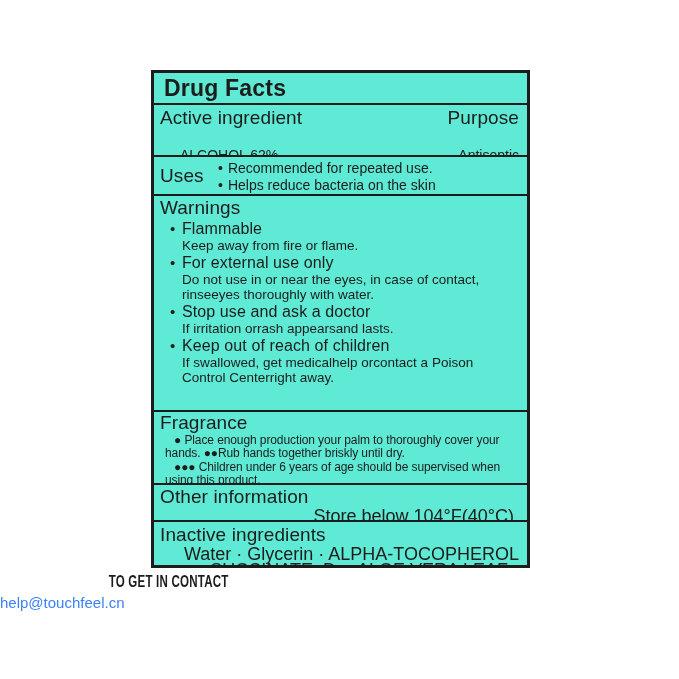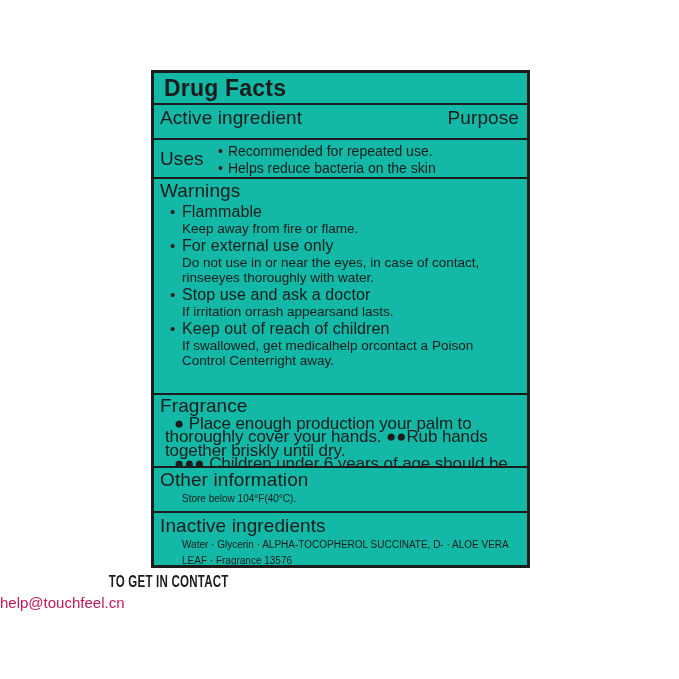--- a/index.html
+++ b/index.html
@@ -11,33 +11,33 @@
     overflow: hidden;
   }
   #canvas { position: relative; width: 679px; height: 679px; background: #ffffff; }
 
   
   .label-box {
     position: absolute;
     left: 151px; top: 70px;
     width: 379px; height: 498px;
     border: 3px solid #1c1c1c;
-    background: #14b8a6;
+    background: #5eead4;
     display: flex;
     flex-direction: column;
   }
   .sec { border-bottom: 2px solid #1c1c1c; padding: 2px 8px 2px 6px; overflow: hidden; }
   .sec:last-child { border-bottom: none; flex: 1; }
 
   
   .sec-title { height: 32px; display: flex; align-items: center; }
   .drug-facts { font-size: 23px; font-weight: 700; letter-spacing: 0.2px; padding-left: 4px; }
 
   
-  .sec-active { height: 35px; padding-top: 3px; }
+  .sec-active { height: 52px; padding-top: 3px; }
   .ai-row1 { display: flex; justify-content: space-between; align-items: baseline; }
   .h19 { font-size: 19px; font-weight: 400; line-height: 1.08; letter-spacing: 0.1px; }
   .ai-row2 { display: flex; justify-content: space-between; align-items: center; margin-top: 18px; }
   .ai-name { font-size: 14px; padding-left: 20px; }
   .ai-right { display: flex; align-items: flex-end; gap: 18px; }
   .dots {
     width: 110px; height: 3px; margin-top: 3px;
     background: repeating-linear-gradient(to right, #1c1c1c 0 2.2px, transparent 2.2px 4.6px);
   }
   .ai-purpose-val { font-size: 14px; }
@@ -50,37 +50,37 @@
 
   
   .sec-warn { height: 216px; padding-top: 2px; }
   .warn-item { position: relative; padding-left: 22px; margin-top: 1px; }
   .warn-bullet { position: absolute; left: 10px; top: 0; font-size: 15px; }
   .warn-title { font-size: 16px; line-height: 18px; letter-spacing: 0.1px; }
   .warn-detail { font-size: 13.5px; line-height: 15px; }
 
   
   .sec-dir { height: 73px; padding-top: 1px; }
-  .dir-par { font-size: 17px; line-height: 13.5px; padding-left: 5px; text-indent: 9px; letter-spacing: -0.1px; }
+  .dir-par { font-size: 12px; line-height: 13.5px; padding-left: 5px; text-indent: 9px; letter-spacing: -0.1px; }
 
   
-  .sec-other { height: 45px; padding-top: 2px; }
-  .body-ind { font-size: 10px; line-height: 16px; padding-left: 22px; }
+  .sec-other { height: 37px; padding-top: 2px; }
+  .body-ind { font-size: 18px; line-height: 16px; padding-left: 22px; text-align: right; }
 
   
   .sec-inactive { padding-top: 3px; }
 
   
   .footer { position: absolute; left: 0; top: 572px; width: 679px; text-align: left; }
   .contact-heading {
     font-size: 17px; font-weight: 700; letter-spacing: 0.3px;
     transform: scaleX(0.68); transform-origin: 50% 50%;
     white-space: nowrap;
   }
-  .contact-email { font-size: 15px; margin-top: 2px; color: #be185d; }
+  .contact-email { font-size: 15px; margin-top: 2px; color: #3b82f6; }
 </style>
 </head>
 <body>
 
 <div id="canvas">
 
   <div class="label-box">
 
     <div class="sec sec-title">
       <span class="drug-facts">Drug Facts</span>

